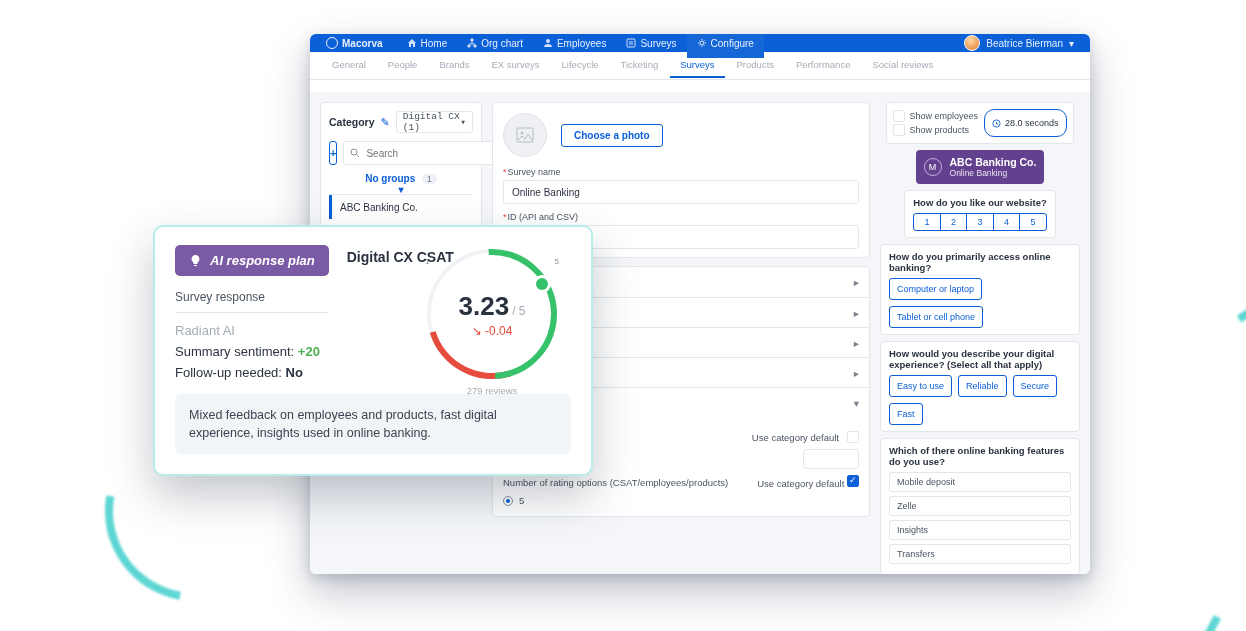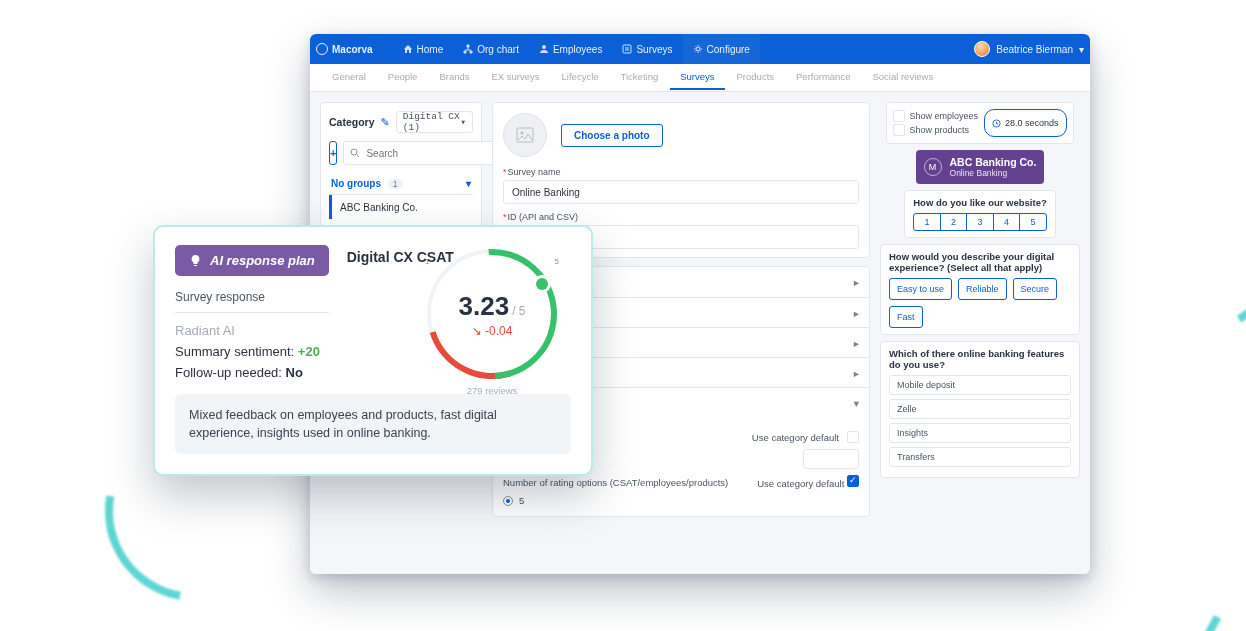--- a/index.html
+++ b/index.html
@@ -18,21 +18,21 @@
   *{box-sizing:border-box;}
   body{margin:0;font-family:"Segoe UI",Arial,sans-serif;font-size:11px;color:#2a3240;background:#fff;width:1246px;height:631px;overflow:hidden;position:relative;}
   
   .bg-stroke{position:absolute;border:8px solid var(--teal);border-radius:50%;opacity:.7;filter:blur(1px);}
   .bg-stroke.a{width:260px;height:260px;right:-60px;top:80px;border-color:transparent var(--teal) transparent transparent;transform:rotate(15deg);}
   .bg-stroke.b{width:320px;height:320px;right:10px;bottom:-80px;border-color:transparent transparent var(--teal) transparent;transform:rotate(-20deg);}
   .bg-stroke.c{width:180px;height:180px;left:105px;bottom:30px;border-color:transparent transparent var(--teal) transparent;transform:rotate(55deg);}
 
   
   .app{position:absolute;left:310px;top:34px;width:780px;height:540px;background:#fff;border-radius:6px;box-shadow:0 18px 42px rgba(30,40,70,.28),0 4px 12px rgba(30,40,70,.18);overflow:hidden;}
-  .topnav{height:30px;background:var(--blue);display:flex;align-items:center;padding:0 6px;color:#e8f0ff;font-size:10px;gap:6px;}
+  .topnav{height:18px;background:var(--blue);display:flex;align-items:center;padding:0 16px;color:#e8f0ff;font-size:10px;}
   .brand{display:flex;align-items:center;gap:4px;font-weight:600;}
   .brand-ico{width:12px;height:12px;border:1.5px solid #e8f0ff;border-radius:50%;}
   .navitems{display:flex;margin-left:14px;}
   .navitem{display:flex;align-items:center;gap:4px;padding:0 10px;height:30px;cursor:pointer;}
   .navitem.active{background:var(--blue-accent);}
   .ni-ico{width:10px;height:10px;opacity:.9;}
   .spacer{flex:1;}
   .user{display:flex;align-items:center;gap:6px;cursor:pointer;}
   .avatar{width:16px;height:16px;border-radius:50%;background:radial-gradient(circle at 40% 30%,#ffd9a6,#e27a2d);border:1px solid #fff;}
   .subnav{height:28px;background:#fff;border-bottom:1px solid var(--gray-border);display:flex;align-items:center;padding:0 12px;gap:2px;}
@@ -213,21 +213,21 @@
           <div class="search">
             <span style="margin-right:4px;">
               <svg width="10" height="10" viewBox="0 0 10 10">
                   <circle cx="4" cy="4" r="3" fill="none" stroke="#8a929c"></circle>
                   <path stroke="#8a929c" d="M6.5 6.5 9 9"></path>
                 </svg>
             </span>
             <input placeholder="Search" style="">
           </div>
         </div>
-        <div class="grp-hdr" style="margin-top:8px;">
+        <div class="grp-hdr" style="margin-top:8px;flex-direction:column;">
           <span>
             <span>No groups</span>
             <span class="badge">1</span>
           </span>
           <span>▾</span>
         </div>
         <div class="grp-item">ABC Banking Co.</div>
       </div>
     </div>
 
@@ -326,20 +326,27 @@
         <div class="q-txt">How do you like our website?</div>
         <div class="scale">
           <div>1</div>
           <div>2</div>
           <div>3</div>
           <div>4</div>
           <div>5</div>
         </div>
       </div>
 
+      <div class="card q">
+        <div class="q-txt">How do you primarily access online banking?</div>
+        <div class="opt-row">
+          <div class="opt">Computer or laptop</div>
+          <div class="opt">Tablet or cell phone</div>
+        </div>
+      </div>
 
       <div class="card q">
         <div class="q-txt">How would you describe your digital experience? (Select all that apply)</div>
         <div class="opt-row">
           <div class="opt">Easy to use</div>
           <div class="opt">Reliable</div>
           <div class="opt">Secure</div>
           <div class="opt">Fast</div>
         </div>
       </div>

